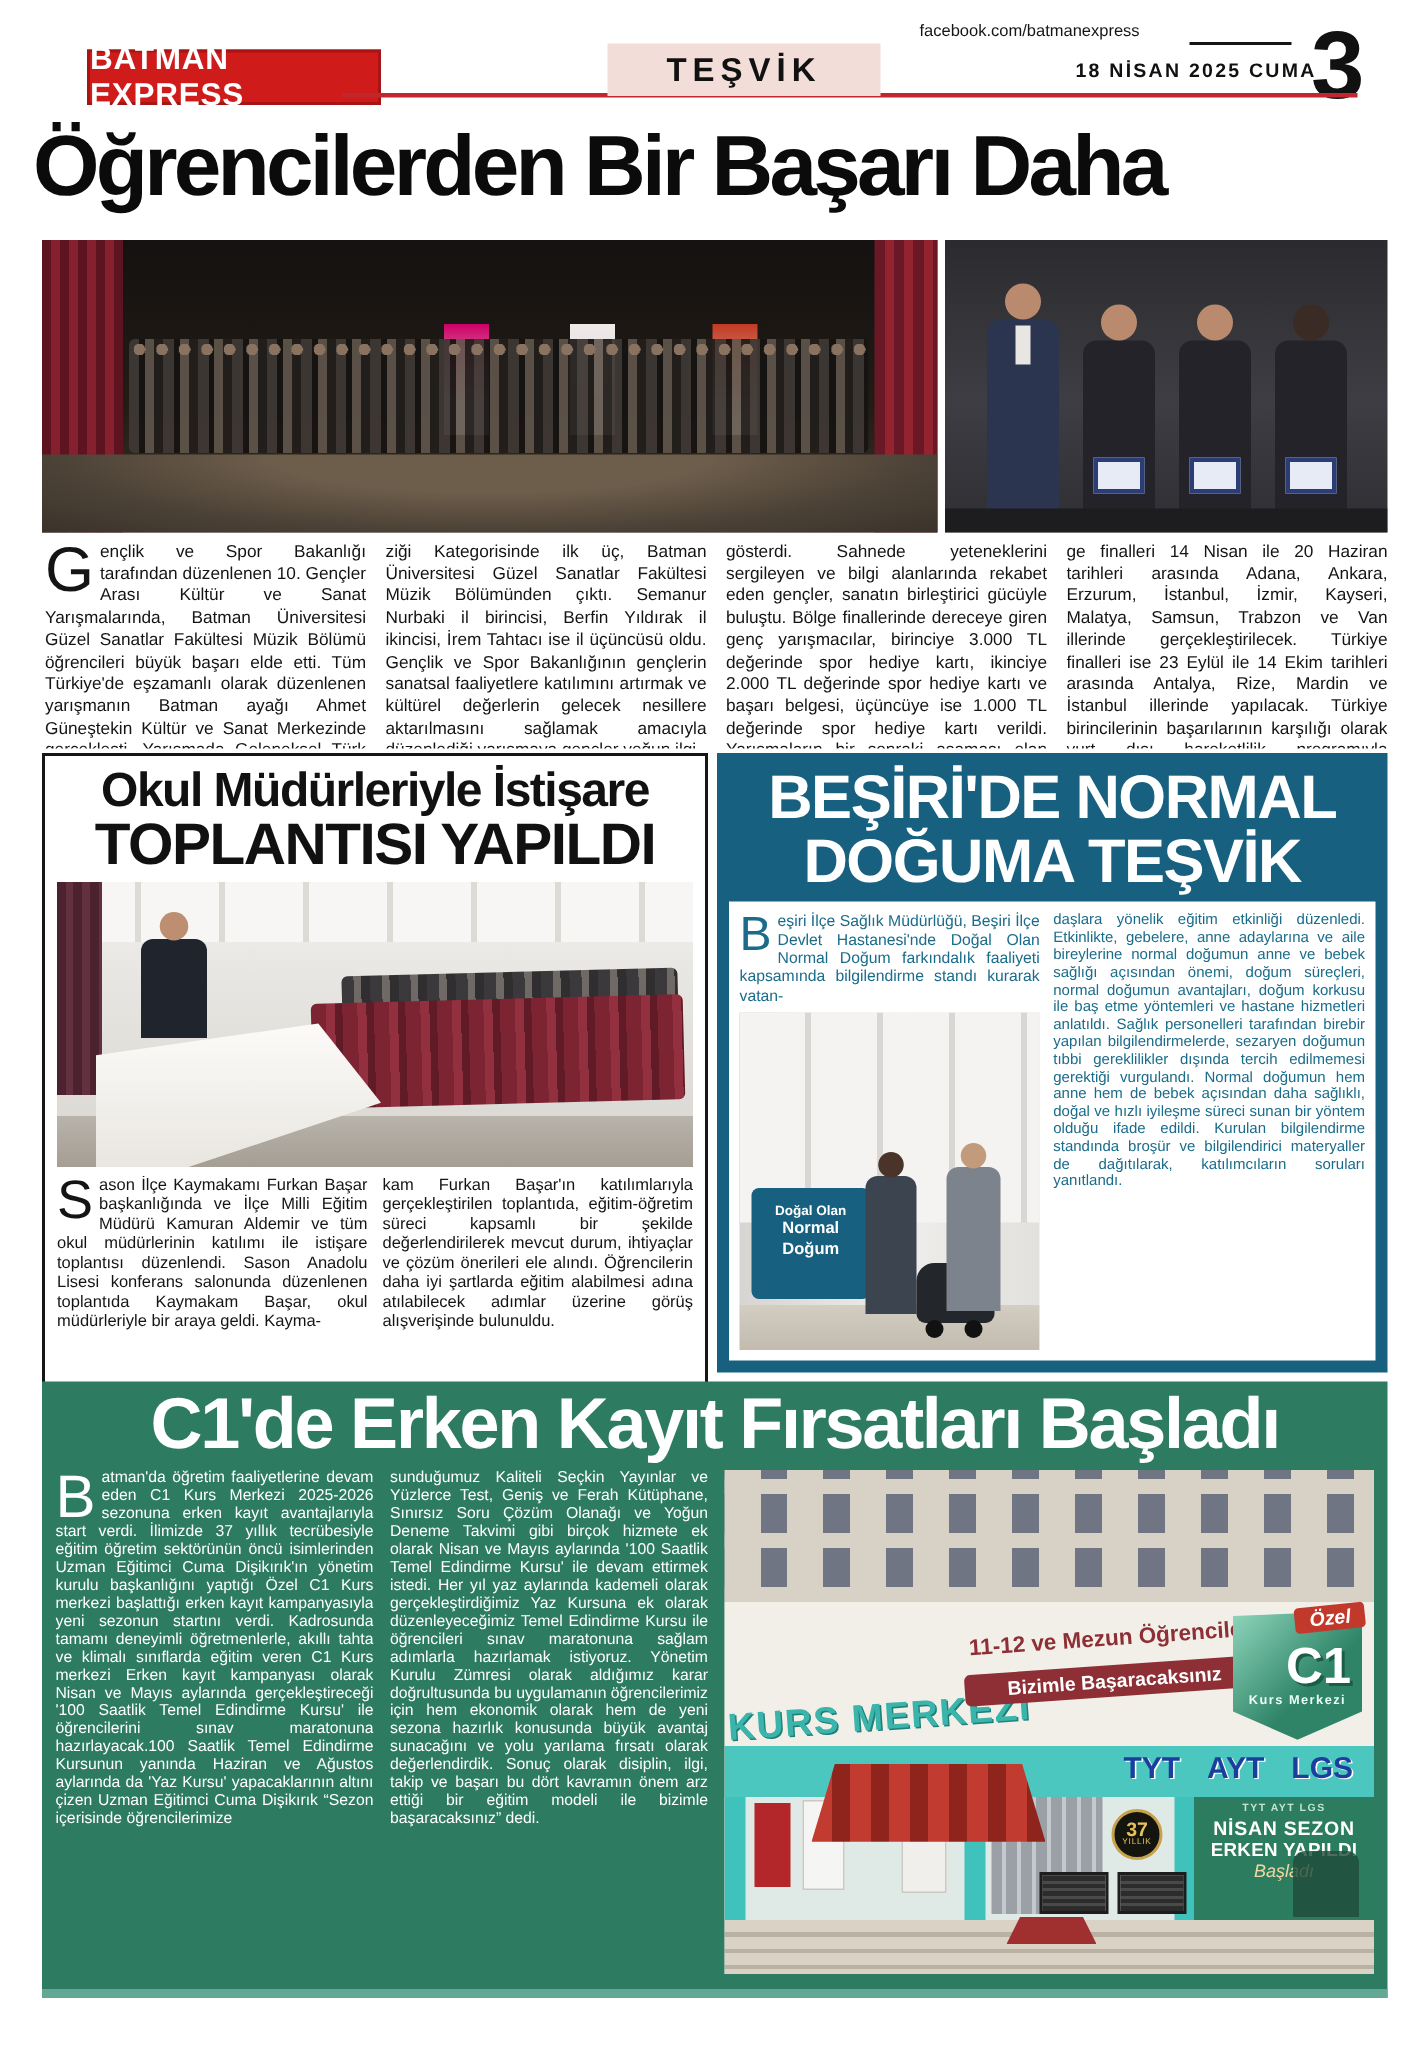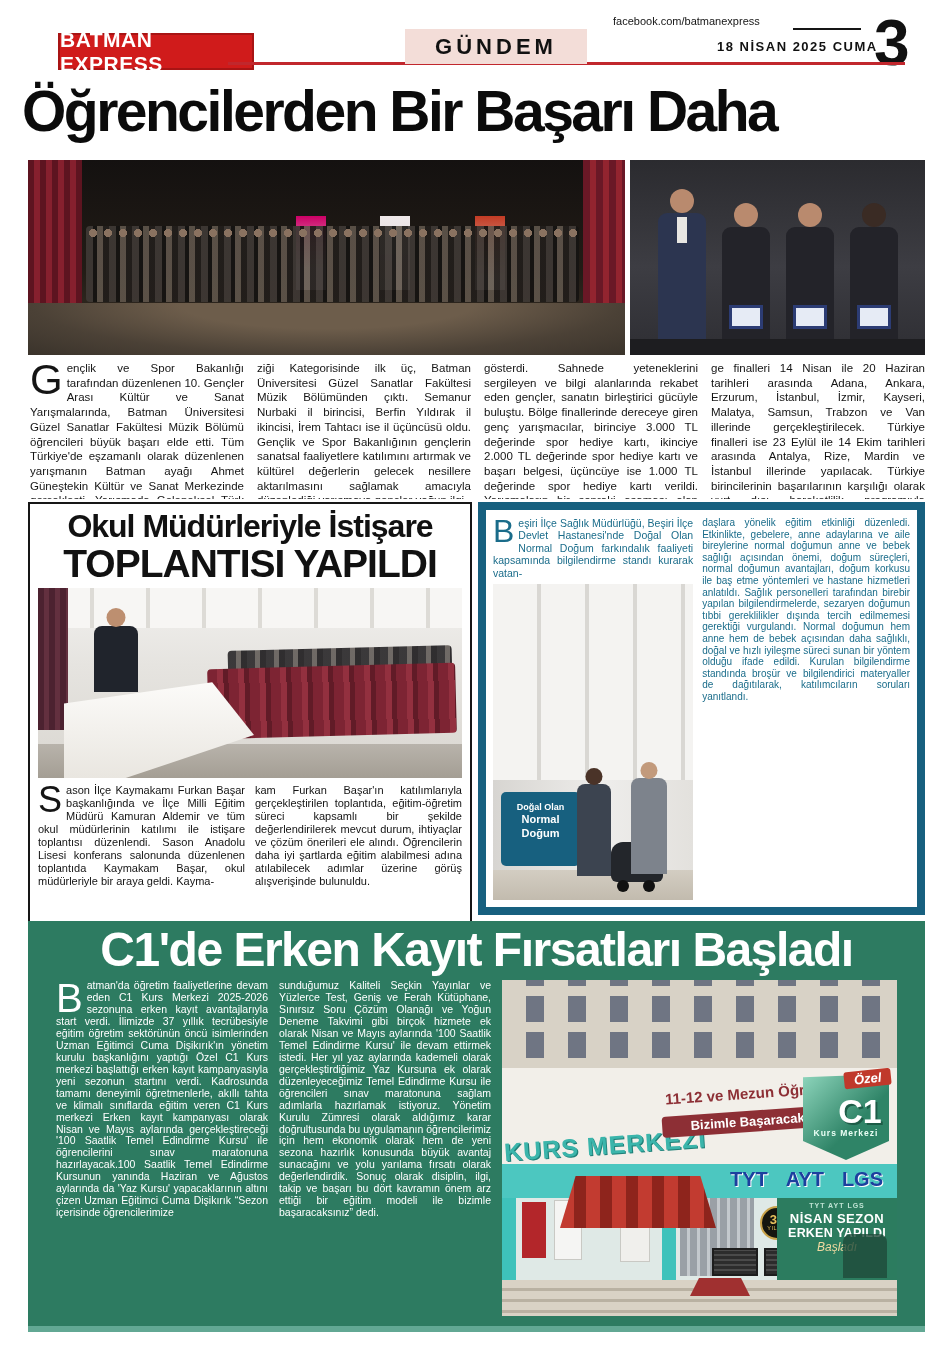--- a/index.html
+++ b/index.html
@@ -118,21 +118,21 @@
         width:17px;height:17px;border-radius:50%;background:#4a3328;}
   .clinic-nurse{right:26px;bottom:26px;width:36px;height:96px;background:#7d838c;}
   .clinic-nurse::before{content:"";position:absolute;top:-16px;left:50%;transform:translateX(-50%);
         width:17px;height:17px;border-radius:50%;background:#c29a7c;}
   .clinic-stroller{position:absolute;left:118px;bottom:18px;width:52px;height:40px;background:#23262b;border-radius:12px 22px 6px 6px;}
   .clinic-stroller::after{content:"";position:absolute;left:6px;bottom:-10px;width:12px;height:12px;border-radius:50%;
         background:#111;box-shadow:26px 0 0 #111;}
 
   
   .c1-box{position:absolute;left:28px;top:921px;width:897px;height:411px;background:var(--c1_green);
-        border-bottom:6px solid var(--c1_strip);padding:4px 28px 10px;display:flex;flex-direction:column;}
+        border-bottom:6px solid var(--c1_strip);padding:4px 9px 10px;display:flex;flex-direction:column;}
   .c1-h{color:#fff;font-size:48px;font-weight:700;letter-spacing:-1.5px;text-align:center;line-height:1.06;white-space:nowrap;}
   .c1-content{display:flex;gap:11px;flex:1;margin-top:4px;overflow:hidden;}
   .c1-col{flex:0 0 212px;color:#fff;font-size:10.5px;line-height:1.14;text-align:justify;overflow:hidden;}
   .c1-col .dropcap{font-size:40px;color:#fff;}
 
   .photo-c1{position:relative;flex:1;background:#e8e4da;overflow:hidden;}
   .c1-building{position:absolute;left:0;right:0;top:0;height:88px;
         background:
           repeating-linear-gradient(0deg,#d8d2c6 0 10px,transparent 10px 36px),
           repeating-linear-gradient(90deg,#d8d2c6 0 24px,#6f7583 24px 42px);}
@@ -180,21 +180,21 @@
   .c1-carpet{position:absolute;left:188px;bottom:20px;width:60px;height:18px;background:#a03030;
         clip-path:polygon(15% 0,85% 0,100% 100%,0 100%);}
 </style>
 </head>
 <body>
 
 <div class="page">
 
   <div class="logo">Batman Express</div>
   <div class="red-rule"></div>
-  <div class="section-box">GÜNDEM</div>
+  <div class="section-box">TEŞVİK</div>
   <div class="fb">facebook.com/batmanexpress</div>
   <div class="fb-rule"></div>
   <div class="date">18 NİSAN 2025 CUMA</div>
   <div class="pagenum">3</div>
 
   <h1 class="main-headline">Öğrencilerden Bir Başarı Daha</h1>
 
   <div class="photo photo-stage">
     <div class="curtain left"></div>
     <div class="curtain right"></div>
@@ -240,20 +240,24 @@
       <div class="conf-table"></div>
       <div class="conf-speaker"></div>
     </div>
     <div class="okul-cols">
       <p class="col"><span class="dropcap">S</span><span>ason İlçe Kaymakamı Furkan Başar başkanlığında ve İlçe Milli Eğitim Müdürü Kamuran Aldemir ve tüm okul müdürlerinin katılımı ile istişare toplantısı düzenlendi. Sason Anadolu Lisesi konferans salonunda düzenlenen toplantıda Kaymakam Başar, okul müdürleriyle bir araya geldi. Kayma-</span></p>
       <p class="col">kam Furkan Başar'ın katılımlarıyla gerçekleştirilen toplantıda, eğitim-öğretim süreci kapsamlı bir şekilde değerlendirilerek mevcut durum, ihtiyaçlar ve çözüm önerileri ele alındı. Öğrencilerin daha iyi şartlarda eğitim alabilmesi adına atılabilecek adımlar üzerine görüş alışverişinde bulunuldu.</p>
     </div>
   </div>
 
   <div class="besiri-box">
+    <div class="besiri-h">
+      <div class="l1">BEŞİRİ'DE NORMAL</div>
+      <div class="l2">DOĞUMA TEŞVİK</div>
+    </div>
     <div class="besiri-body">
       <div class="besiri-colA">
         <p><span class="dropcap">B</span><span>eşiri İlçe Sağlık Müdürlüğü, Beşiri İlçe Devlet Hastanesi'nde Doğal Olan Normal Doğum farkındalık faaliyeti kapsamında bilgilendirme standı kurarak vatan-</span></p>
         <div class="photo-clinic">
           <div class="clinic-wall"></div>
           <div class="clinic-floor"></div>
           <div class="clinic-poster">
             <div class="p1">Doğal Olan</div>
             <div class="p2">Normal</div>
             <div class="p3">Doğum</div>

